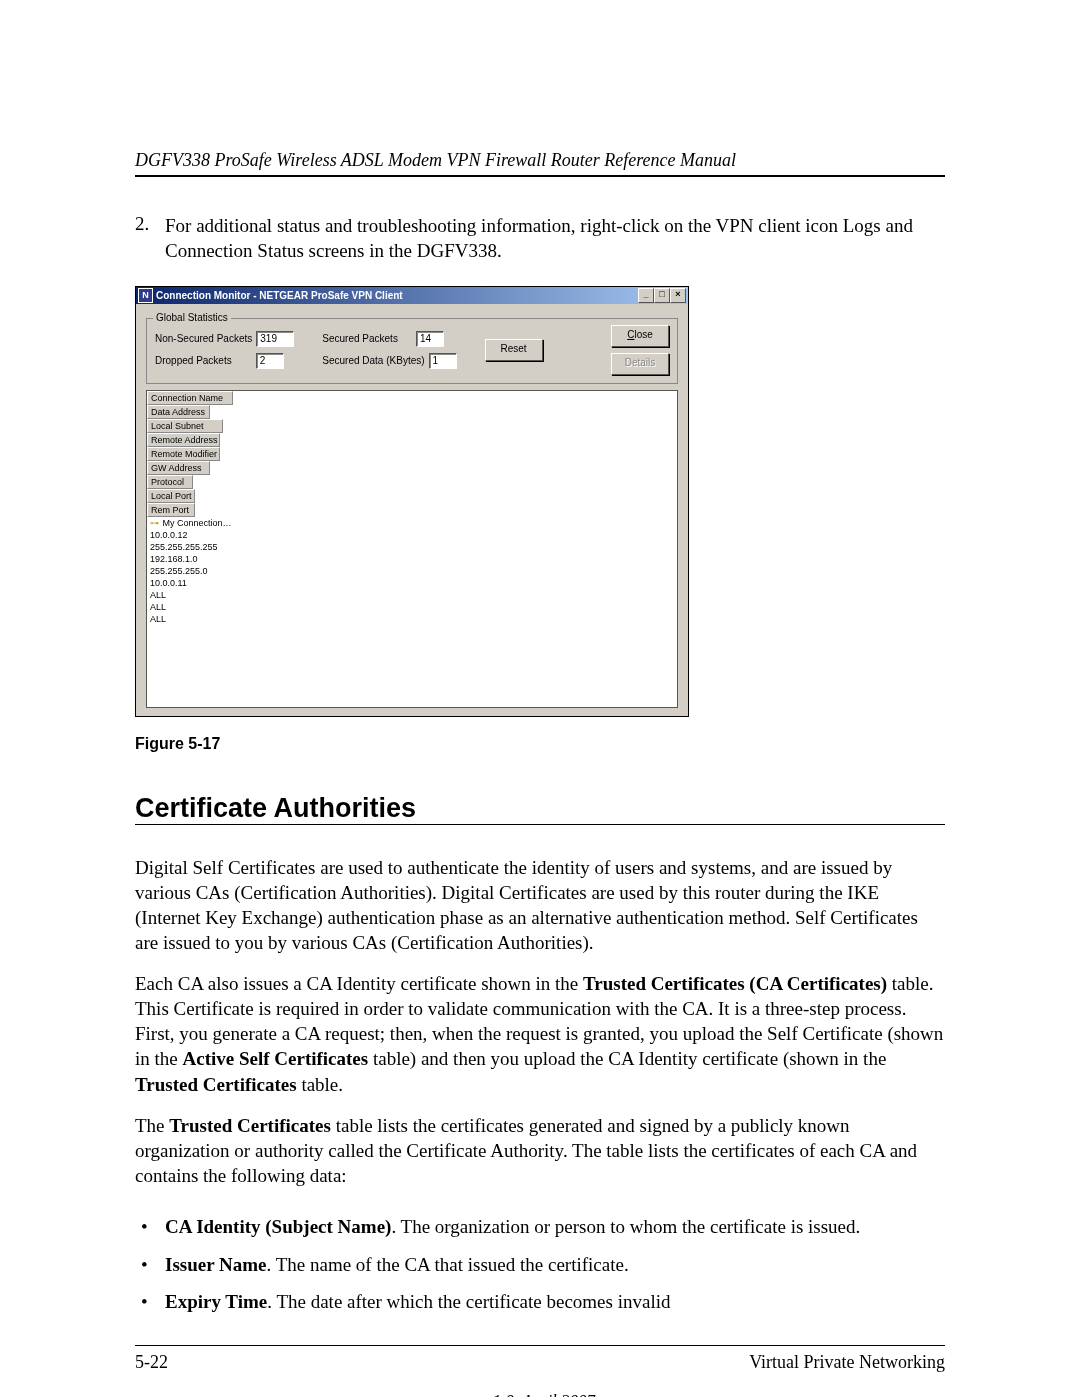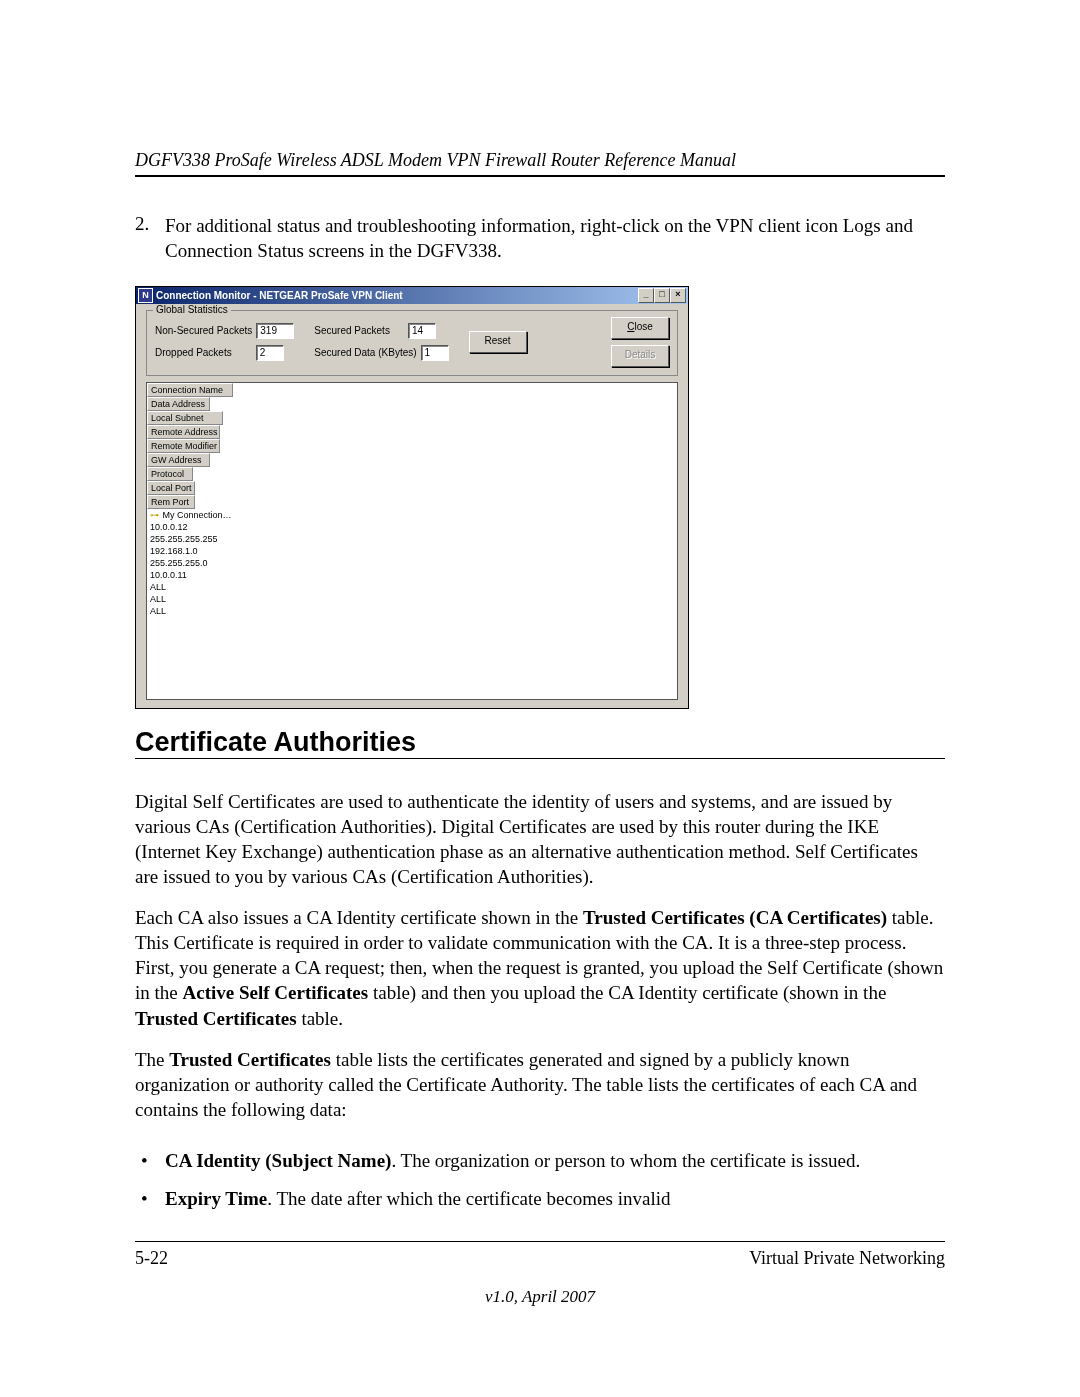--- a/index.html
+++ b/index.html
@@ -79,22 +79,23 @@
     line-height:11px;
     text-align:center;
     font-weight:bold;
   }
   .dlg-body { padding: 6px 10px 8px 10px; }
   .gs-group {
     position: relative;
     border: 1px solid #888;
     padding: 6px 8px 8px 8px;
     display: flex;
-    gap: 12px;
+    gap: 20px;
     align-items: center;
+    margin-top: 8px;
   }
   .gs-group .legend {
     position: absolute;
     top: -7px; left: 6px;
     background:#d3cfc7;
     padding: 0 3px;
     font-size: 10px;
   }
   .gs-col { display:flex; flex-direction:column; gap:6px; }
   .gs-row { display:flex; align-items:center; gap:4px; }
@@ -262,35 +263,37 @@
             <div class="col-gw">10.0.0.11</div>
             <div class="col-pr">ALL</div>
             <div class="col-lp">ALL</div>
             <div class="col-rp">ALL</div>
           </div>
         </div>
       </div>
     </div>
   </div>
 
+  <div class="fig-label">Figure 5-17</div>
 
   <div class="h2">Certificate Authorities</div>
 
   <div class="para">Digital Self Certificates are used to authenticate the identity of users and systems, and are issued by various CAs (Certification Authorities). Digital Certificates are used by this router during the IKE (Internet Key Exchange) authentication phase as an alternative authentication method. Self Certificates are issued to you by various CAs (Certification Authorities).</div>
 
   <div class="para">
     <span>Each CA also issues a CA Identity certificate shown in the </span><b>Trusted Certificates (CA Certificates)</b><span> table. This Certificate is required in order to validate communication with the CA. It is a three-step process. First, you generate a CA request; then, when the request is granted, you upload the Self Certificate (shown in the </span><b>Active Self Certificates</b><span> table) and then you upload the CA Identity certificate (shown in the </span><b>Trusted Certificates</b><span> table.</span>
   </div>
 
   <div class="para">
     <span>The </span><b>Trusted Certificates</b><span> table lists the certificates generated and signed by a publicly known organization or authority called the Certificate Authority. The table lists the certificates of each CA and contains the following data:</span>
   </div>
 
   <ul class="bullets">
     <li><b>CA Identity (Subject Name)</b><span>. The organization or person to whom the certificate is issued.</span></li>
+    <li><b>Issuer Name</b><span>. The name of the CA that issued the certificate.</span></li>
     <li><b>Expiry Time</b><span>. The date after which the certificate becomes invalid</span></li>
   </ul>
 
   <div class="footer-rule">
     <span>5-22</span>
     <span>Virtual Private Networking</span>
   </div>
   <div class="version">v1.0, April 2007</div>
 
 </div>

